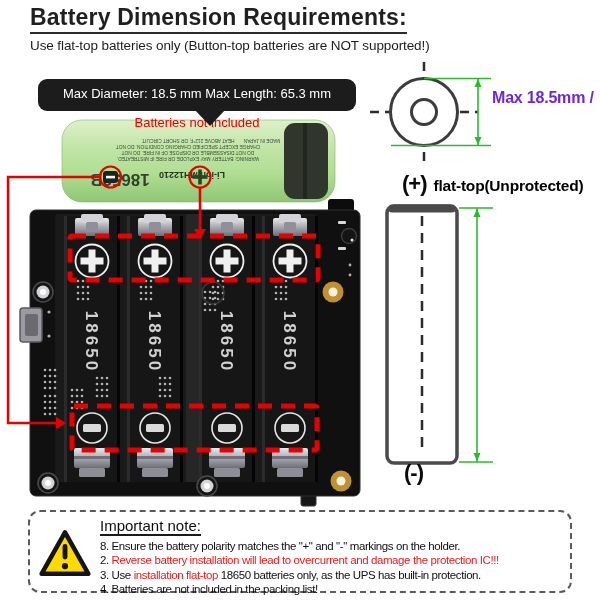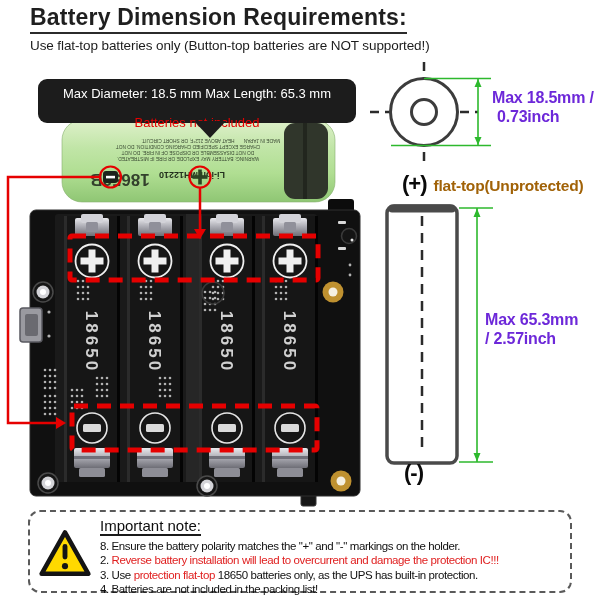--- a/index.html
+++ b/index.html
@@ -5,35 +5,35 @@
   html,body{margin:0;padding:0;background:#fff;}
   .canvas{position:relative;width:600px;height:600px;background:#fff;overflow:hidden;
           font-family:"Liberation Sans",sans-serif;}
   .abs{position:absolute;}
   svg{display:block;}
 
   .title{left:30px;top:4px;font-size:23px;font-weight:bold;color:#1f1f1f;
          border-bottom:2.5px solid #2b2b2b;padding-bottom:1px;letter-spacing:.2px;}
   .subtitle{left:30px;top:38px;font-size:13.5px;color:#1c1c1c;letter-spacing:-.1px;}
 
-  .callout{left:38px;top:79px;width:318px;height:44px;background:#1c1c1c;border-radius:9px;
+  .callout{left:38px;top:79px;width:318px;height:32px;background:#1c1c1c;border-radius:9px;
            box-sizing:border-box;padding-top:7px;text-align:center;}
   .callout:after{content:"";position:absolute;left:156px;bottom:-15px;width:0;height:0;
            border-left:16px solid transparent;border-right:16px solid transparent;
            border-top:17px solid #1c1c1c;}
   .callout-l1{color:#fff;font-size:13px;}
   .callout-l2{color:#e60000;font-size:13px;margin-top:14px;}
 
   .dim-text{font-size:16px;font-weight:bold;color:#6d28d9;line-height:19px;letter-spacing:-.2px;}
   .dim-top{left:492px;top:88px;}
   .dim-top .l2{padding-left:5px;}
   .dim-side{left:485px;top:310px;}
   .plus-row{left:402px;top:171px;display:flex;align-items:baseline;gap:7px;white-space:nowrap;}
   .plus-sym{font-size:22px;font-weight:bold;color:#0a0a0a;letter-spacing:-1px;}
-  .plus-note{font-size:15.5px;font-weight:bold;color:#a16207;letter-spacing:-.2px;}
+  .plus-note{font-size:15.5px;font-weight:bold;color:#000000;letter-spacing:-.2px;}
   .minus-sym{left:404px;top:460px;font-size:22px;font-weight:bold;color:#0a0a0a;letter-spacing:-1px;}
 
   .notebox{left:28px;top:510px;width:544px;height:83px;border:2px dashed #5a5a5a;
            border-radius:12px;box-sizing:border-box;}
   .note-icon{left:8px;top:16px;width:54px;height:52px;}
   .note-content{left:70px;top:5px;width:486px;}
   .note-title{display:inline-block;font-size:15px;font-weight:normal;color:#0d0d0d;
               border-bottom:2px solid #1a1a1a;padding-bottom:0;margin-bottom:3px;}
   .note-line{font-size:11.5px;letter-spacing:-.4px;color:#101010;line-height:14.4px;white-space:nowrap;}
   .note-red{color:#e02020;}
@@ -245,43 +245,38 @@
   <div class="abs title">Battery Dimension Requirements:</div>
   <div class="abs subtitle">Use flat-top batteries only (Button-top batteries are NOT supported!)</div>
 
   <div class="abs callout">
     <div class="callout-l1">Max Diameter: 18.5 mm Max Length: 65.3 mm</div>
     <div class="callout-l2">Batteries not included</div>
   </div>
 
   <div class="abs dim-text dim-top">
     <div class="l1">Max 18.5mm /</div>
-    <div class="l2">0.73inch</div>
   </div>
 
   <div class="abs plus-row">
     <span class="plus-sym">(+)</span>
     <span class="plus-note">flat-top(Unprotected)</span>
   </div>
 
-  <div class="abs dim-text dim-side">
-    <div class="l1">Max 65.3mm</div>
-    <div class="l2">/ 2.57inch</div>
-  </div>
 
   <div class="abs minus-sym">(-)</div>
 
   <div class="abs notebox">
     <svg class="abs note-icon" viewBox="0 0 60 56">
       <path d="M30 4 L56 50 L4 50 Z" fill="#ffd900" stroke="#141414" stroke-width="5" stroke-linejoin="round"></path>
       <rect x="27.3" y="17" width="5.4" height="17" rx="2.7" fill="#141414"></rect>
       <circle cx="30" cy="41.5" r="3.4" fill="#141414"></circle>
     </svg>
     <div class="abs note-content">
       <div class="note-title">Important note:</div>
       <div class="note-line">8. Ensure the battery polarity matches the "+" and "-" markings on the holder.</div>
       <div class="note-line"><span>2. </span><span class="note-red">Reverse battery installation will lead to overcurrent and damage the protection IC!!!</span></div>
-      <div class="note-line"><span>3. </span><span>Use </span><span class="note-red">protection flat-top</span><span> 18650 batteries only, as the UPS has built-in protection.</span></div>
+      <div class="note-line"><span>3. </span><span>Use </span><span class="note-red">installation flat-top</span><span> 18650 batteries only, as the UPS has built-in protection.</span></div>
       <div class="note-line">4. Batteries are not included in the packing list!</div>
     </div>
   </div>
 
 </div>
 
 </body></html>

